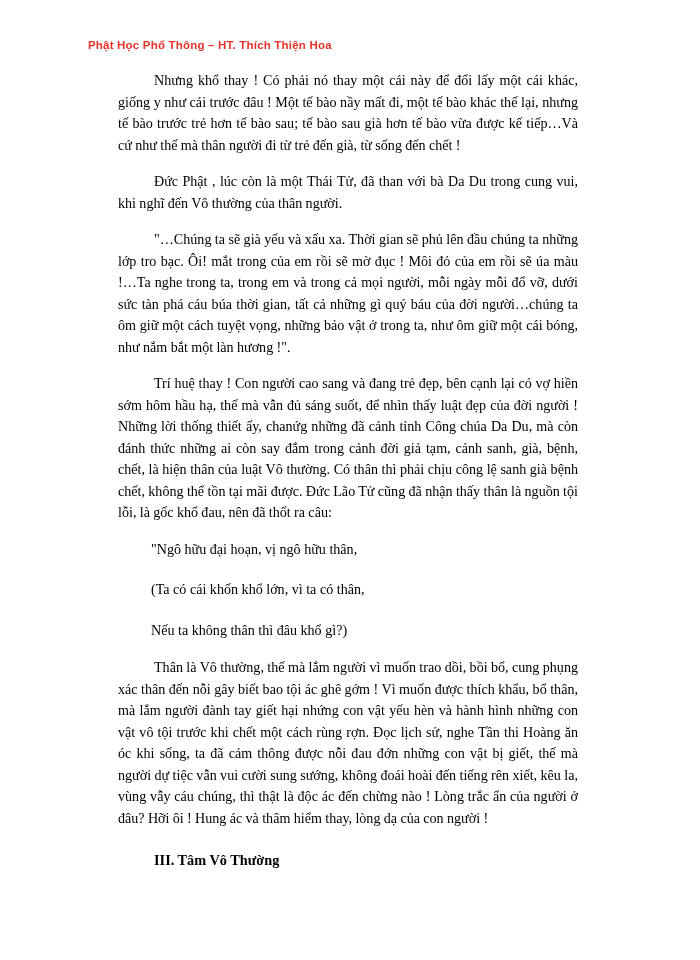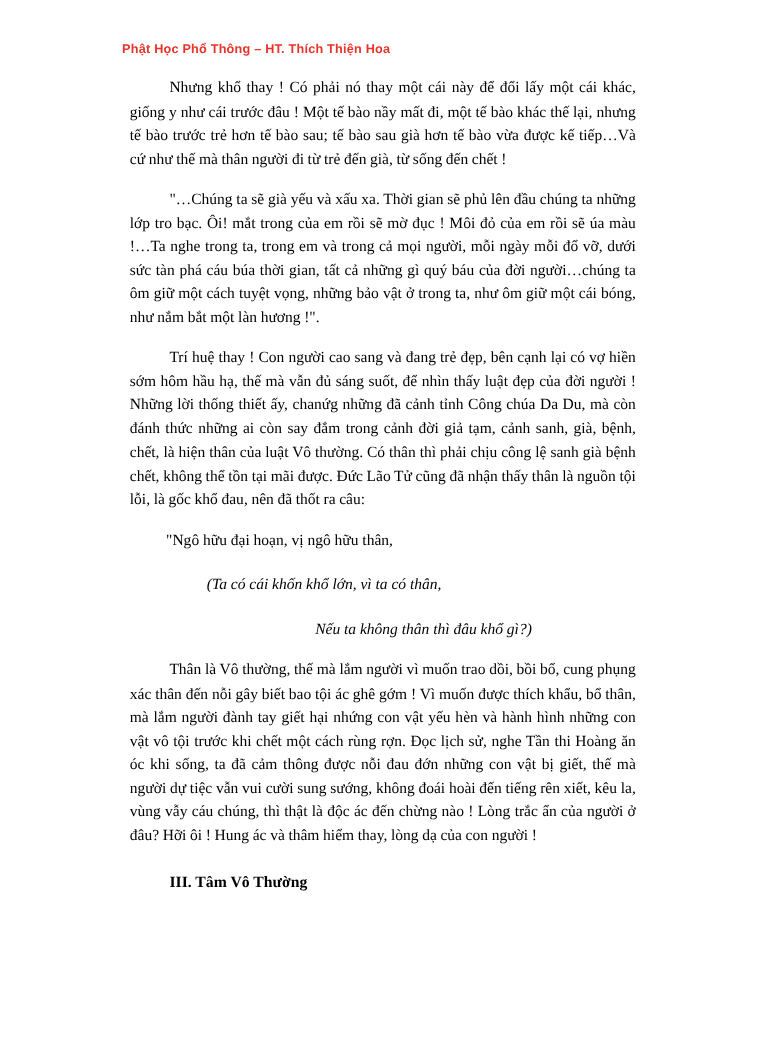--- a/index.html
+++ b/index.html
@@ -15,21 +15,21 @@
     height: 960px;
     background: #ffffff;
     box-sizing: border-box;
     overflow: hidden;
     font-family: "Liberation Serif", "DejaVu Serif", serif;
     color: #000000;
   }
 
   .header {
     position: absolute;
-    left: 111px;
+    left: 88px;
     top: 39px;
     font-family: "Liberation Sans", "DejaVu Sans", sans-serif;
     font-size: 11.5px;
     font-weight: bold;
     color: #e8332a;
     letter-spacing: 0.2px;
     white-space: nowrap;
   }
 
   .content {
@@ -61,27 +61,24 @@
   .verse-line {
     font-size: 14.1px;
     line-height: 21.5px;
     margin: 0 0 19px 0;
     text-indent: 0;
     text-align: left;
     white-space: nowrap;
   }
 
   .verse-line.italic {
-    font-style: italic;
-    margin-left: 37px;
   }
 
   .verse-line:last-child {
     margin-bottom: 0;
-    text-align: center;
   }
 
   h2.section-heading {
     margin: 21px 0 15px 0;
     padding-left: 36px;
     font-size: 14.3px;
     line-height: 21px;
     font-weight: bold;
     text-indent: 0;
   }
@@ -89,20 +86,21 @@
 </head>
 <body>
 
 <div class="page">
 
   <div class="header">Phật Học Phổ Thông – HT. Thích Thiện Hoa</div>
 
   <div class="content">
 
     <p class="body-par">Nhưng khổ thay ! Có phải nó thay một cái này để đổi lấy một cái khác, giống y như cái trước đâu ! Một tế bào nầy mất đi, một tế bào khác thế lại, nhưng tế bào trước trẻ hơn tế bào sau; tế bào sau già hơn tế bào vừa được kế tiếp…Và cứ như thế mà thân người đi từ trẻ đến già, từ sống đến chết !</p>
+    <p class="body-par">Đức Phật , lúc còn là một Thái Tử, đã than với bà Da Du trong cung vui, khi nghĩ đến Vô thường của thân người.</p>
     <p class="body-par">"…Chúng ta sẽ già yếu và xấu xa. Thời gian sẽ phủ lên đầu chúng ta những lớp tro bạc. Ôi! mắt trong của em rồi sẽ mờ đục ! Môi đỏ của em rồi sẽ úa màu !…Ta nghe trong ta, trong em và trong cả mọi người, mỗi ngày mỗi đổ vỡ, dưới sức tàn phá cáu búa thời gian, tất cả những gì quý báu của đời người…chúng ta ôm giữ một cách tuyệt vọng, những bảo vật ở trong ta, như ôm giữ một cái bóng, như nắm bắt một làn hương !".</p>
     <p class="body-par">Trí huệ thay ! Con người cao sang và đang trẻ đẹp, bên cạnh lại có vợ hiền sớm hôm hầu hạ, thế mà vẫn đủ sáng suốt, để nhìn thấy luật đẹp của đời người ! Những lời thống thiết ấy, chanứg những đã cảnh tỉnh Công chúa Da Du, mà còn đánh thức những ai còn say đắm trong cảnh đời giả tạm, cảnh sanh, già, bệnh, chết, là hiện thân của luật Vô thường. Có thân thì phải chịu công lệ sanh già bệnh chết, không thể tồn tại mãi được. Đức Lão Tử cũng đã nhận thấy thân là nguồn tội lỗi, là gốc khổ đau, nên đã thốt ra câu:</p>
 
     <div class="verse-block">
       <div class="verse-line">"Ngô hữu đại hoạn, vị ngô hữu thân,</div>
       <div class="verse-line italic">(Ta có cái khốn khổ lớn, vì ta có thân,</div>
       <div class="verse-line italic">Nếu ta không thân thì đâu khổ gì?)</div>
     </div>
 
     <p class="body-par">Thân là Vô thường, thế mà lắm người vì muốn trao dồi, bồi bổ, cung phụng xác thân đến nỗi gây biết bao tội ác ghê gớm ! Vì muốn được thích khẩu, bổ thân, mà lắm người đành tay giết hại nhứng con vật yếu hèn và hành hình những con vật vô tội trước khi chết một cách rùng rợn. Đọc lịch sử, nghe Tần thi Hoàng ăn óc khi sống, ta đã cảm thông được nỗi đau đớn những con vật bị giết, thế mà người dự tiệc vẫn vui cười sung sướng, không đoái hoài đến tiếng rên xiết, kêu la, vùng vẫy cáu chúng, thì thật là độc ác đến chừng nào ! Lòng trắc ẩn của người ở đâu? Hỡi ôi ! Hung ác và thâm hiểm thay, lòng dạ của con người !</p>

